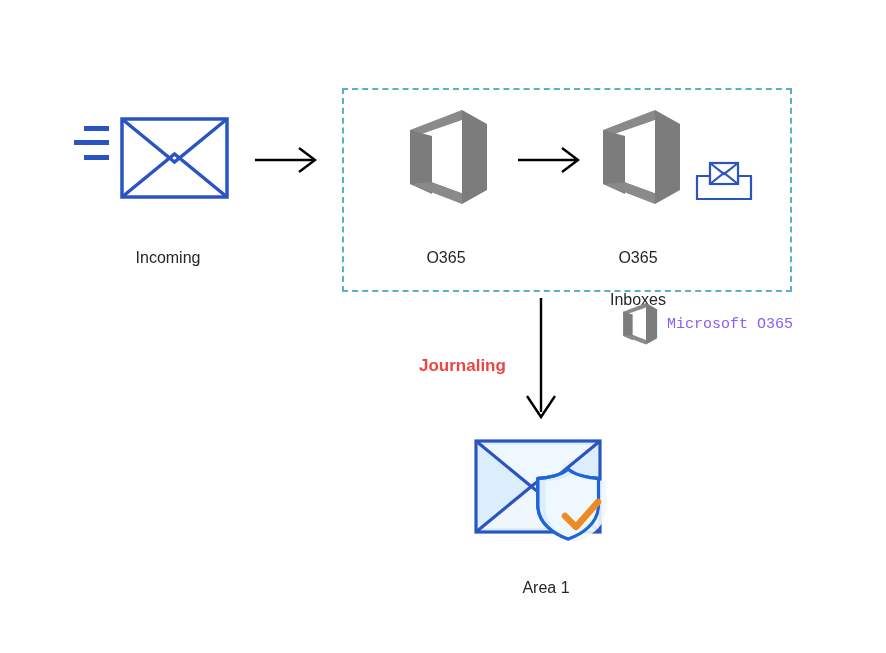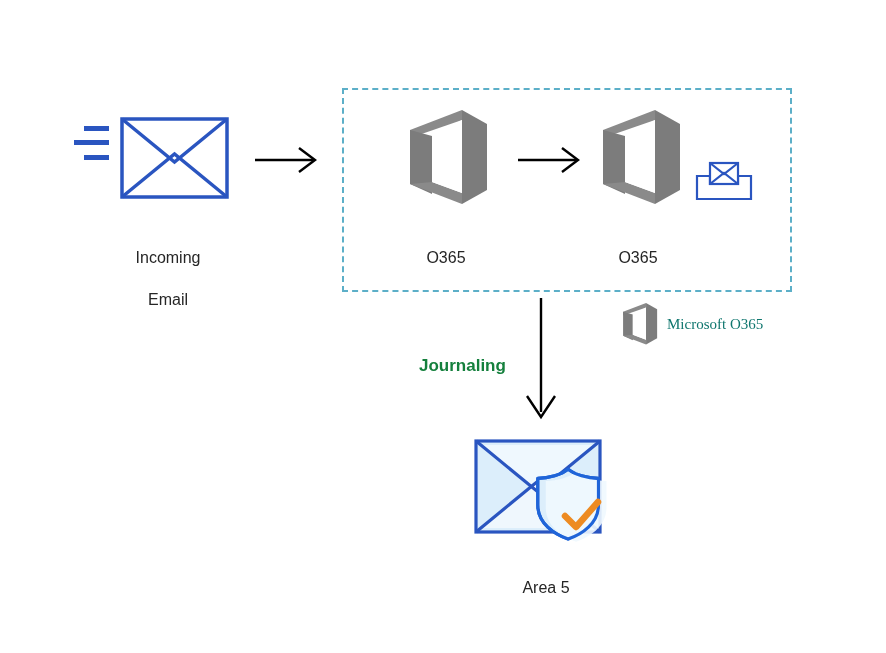--- a/index.html
+++ b/index.html
@@ -35,37 +35,37 @@
     display: block;
   }
   .dashed-region {
     position: absolute;
     box-sizing: border-box;
     border: 2px dashed #5CAFC8;
     background: transparent;
   }
   .journaling-label {
     position: absolute;
-    color: #15803d;
+    color: #ef4444;
     font-weight: bold;
     font-size: 17px;
     font-family: "Liberation Sans", sans-serif;
     white-space: nowrap;
     user-select: none;
   }
   .legend {
     position: absolute;
     display: flex;
     align-items: center;
     gap: 9px;
   }
   .legend-text {
     font-size: 15px;
-    color: #0f766e;
-    font-family: Liberation Serif, serif;
+    color: #8b5cf6;
+    font-family: Liberation Mono, monospace;
     white-space: nowrap;
     user-select: none;
   }
   svg { display: block; overflow: visible; }
 </style>
 </head>
 <body>
 
 <div id="diagram-canvas">
 
@@ -79,21 +79,20 @@
       <rect x="10" y="37" width="25" height="5" fill="#2A55C0"></rect>
 
       <rect x="48" y="1" width="105" height="78" fill="#ffffff" stroke="#2A55C0" stroke-width="3.5"></rect>
 
       <path d="M48 1 L100.5 44 L153 1" fill="none" stroke="#2A55C0" stroke-width="3.5" stroke-linejoin="miter"></path>
       <path d="M48 79 L100.5 36 L153 79" fill="none" stroke="#2A55C0" stroke-width="3.5" stroke-linejoin="miter"></path>
     </svg>
   </div>
   <div class="label" style="left:88px; top:226px; width:160px;">
     <span class="label-line">Incoming</span>
-    <span class="label-line">Email</span>
   </div>
 
   <div class="node" style="left:255px; top:145px;">
     <svg width="65" height="30" viewBox="0 0 65 30">
       <line x1="0" y1="15" x2="58" y2="15" stroke="#000000" stroke-width="2.4"></line>
       <path d="M44 3 L60 15 L44 27" fill="none" stroke="#000000" stroke-width="2.4" stroke-linecap="butt" stroke-linejoin="miter"></path>
     </svg>
   </div>
 
   <div class="node" style="left:404px; top:110px;">
@@ -140,20 +139,21 @@
       <path d="M3 16 L16 16 L16 24 L44 24 L44 16 L57 16 L57 39 L3 39 Z" fill="#ffffff" stroke="#2A55C0" stroke-width="2.2" stroke-linejoin="miter"></path>
 
       <rect x="16" y="3" width="28" height="21" fill="#ffffff" stroke="#2A55C0" stroke-width="2.2"></rect>
       <path d="M16 3 L30 14 L44 3" fill="none" stroke="#2A55C0" stroke-width="2.2"></path>
       <path d="M16 24 L30 13 L44 24" fill="none" stroke="#2A55C0" stroke-width="2.2"></path>
     </svg>
   </div>
 
   <div class="label" style="left:558px; top:226px; width:160px;">
     <span class="label-line">O365</span>
+    <span class="label-line">Inboxes</span>
   </div>
 
   <div class="legend" style="left:620px; top:303px;">
     <svg width="38" height="42" viewBox="0 0 84 95">
       <path d="M58 0 L83 14 L83 80 L58 94 Z" fill="#7C7C7C"></path>
       <path d="M58 0 L6 20 L6 28 L58 10 Z" fill="#8A8A8A"></path>
       <path d="M6 20 L6 74 L28 84 L28 26 Z" fill="#7C7C7C"></path>
       <path d="M6 74 L58 94 L58 83 L28 72 Z" fill="#8A8A8A"></path>
       <path d="M28 26 L58 10 L58 83 L28 72 Z" fill="#ffffff"></path>
       <path d="M58 10 L66 14 L66 79 L58 83 Z" fill="#7C7C7C"></path>
@@ -187,16 +187,16 @@
       <path d="M100 43 C112 43 126 39 133 33 C140 39 154 43 166 43
                L166 72 C166 92 148 104 133 109 C118 104 100 92 100 72 Z" transform="translate(-29,0) scale(0.92) translate(3,3)" fill="#EFF8FE" stroke="none" opacity="0.9" style="transform-box: fill-box;"></path>
 
       <path d="M100 43 C112 43 126 39 133 33 C140 39 154 43 166 43
                L166 72 C166 92 148 104 133 109 C118 104 100 92 100 72 Z" transform="translate(-29,0) scale(0.92) translate(3,3)" fill="none" stroke="#1F64D8" stroke-width="3.4" stroke-linejoin="round"></path>
 
       <path d="M93 80 L104 91 L126 66" fill="none" stroke="#ED8B22" stroke-width="6.5" stroke-linecap="round" stroke-linejoin="round"></path>
     </svg>
   </div>
   <div class="label" style="left:466px; top:556px; width:160px;">
-    <span class="label-line">Area 5</span>
+    <span class="label-line">Area 1</span>
   </div>
 
 </div>
 
 </body></html>

